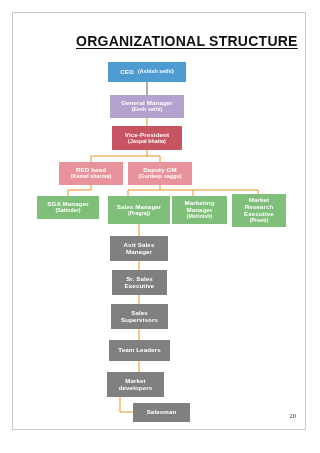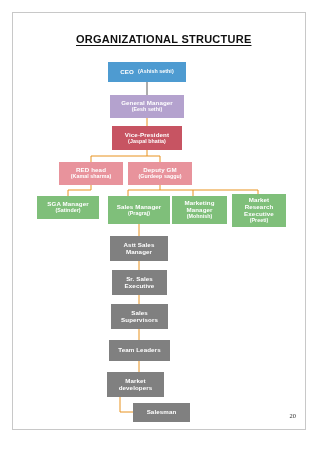--- a/index.html
+++ b/index.html
@@ -25,21 +25,21 @@
     border: 1px solid #c8c8c8;
     background: #ffffff;
     box-sizing: border-box;
   }
 
   
   #doc-title {
     position: absolute;
     left: 76px;
     top: 33px;
-    font-size: 11px;
+    font-size: 14px;
     font-weight: bold;
     letter-spacing: 0.25px;
     color: #111111;
     text-decoration: underline;
     text-underline-offset: 2px;
     white-space: nowrap;
   }
 
   
   #chart {

